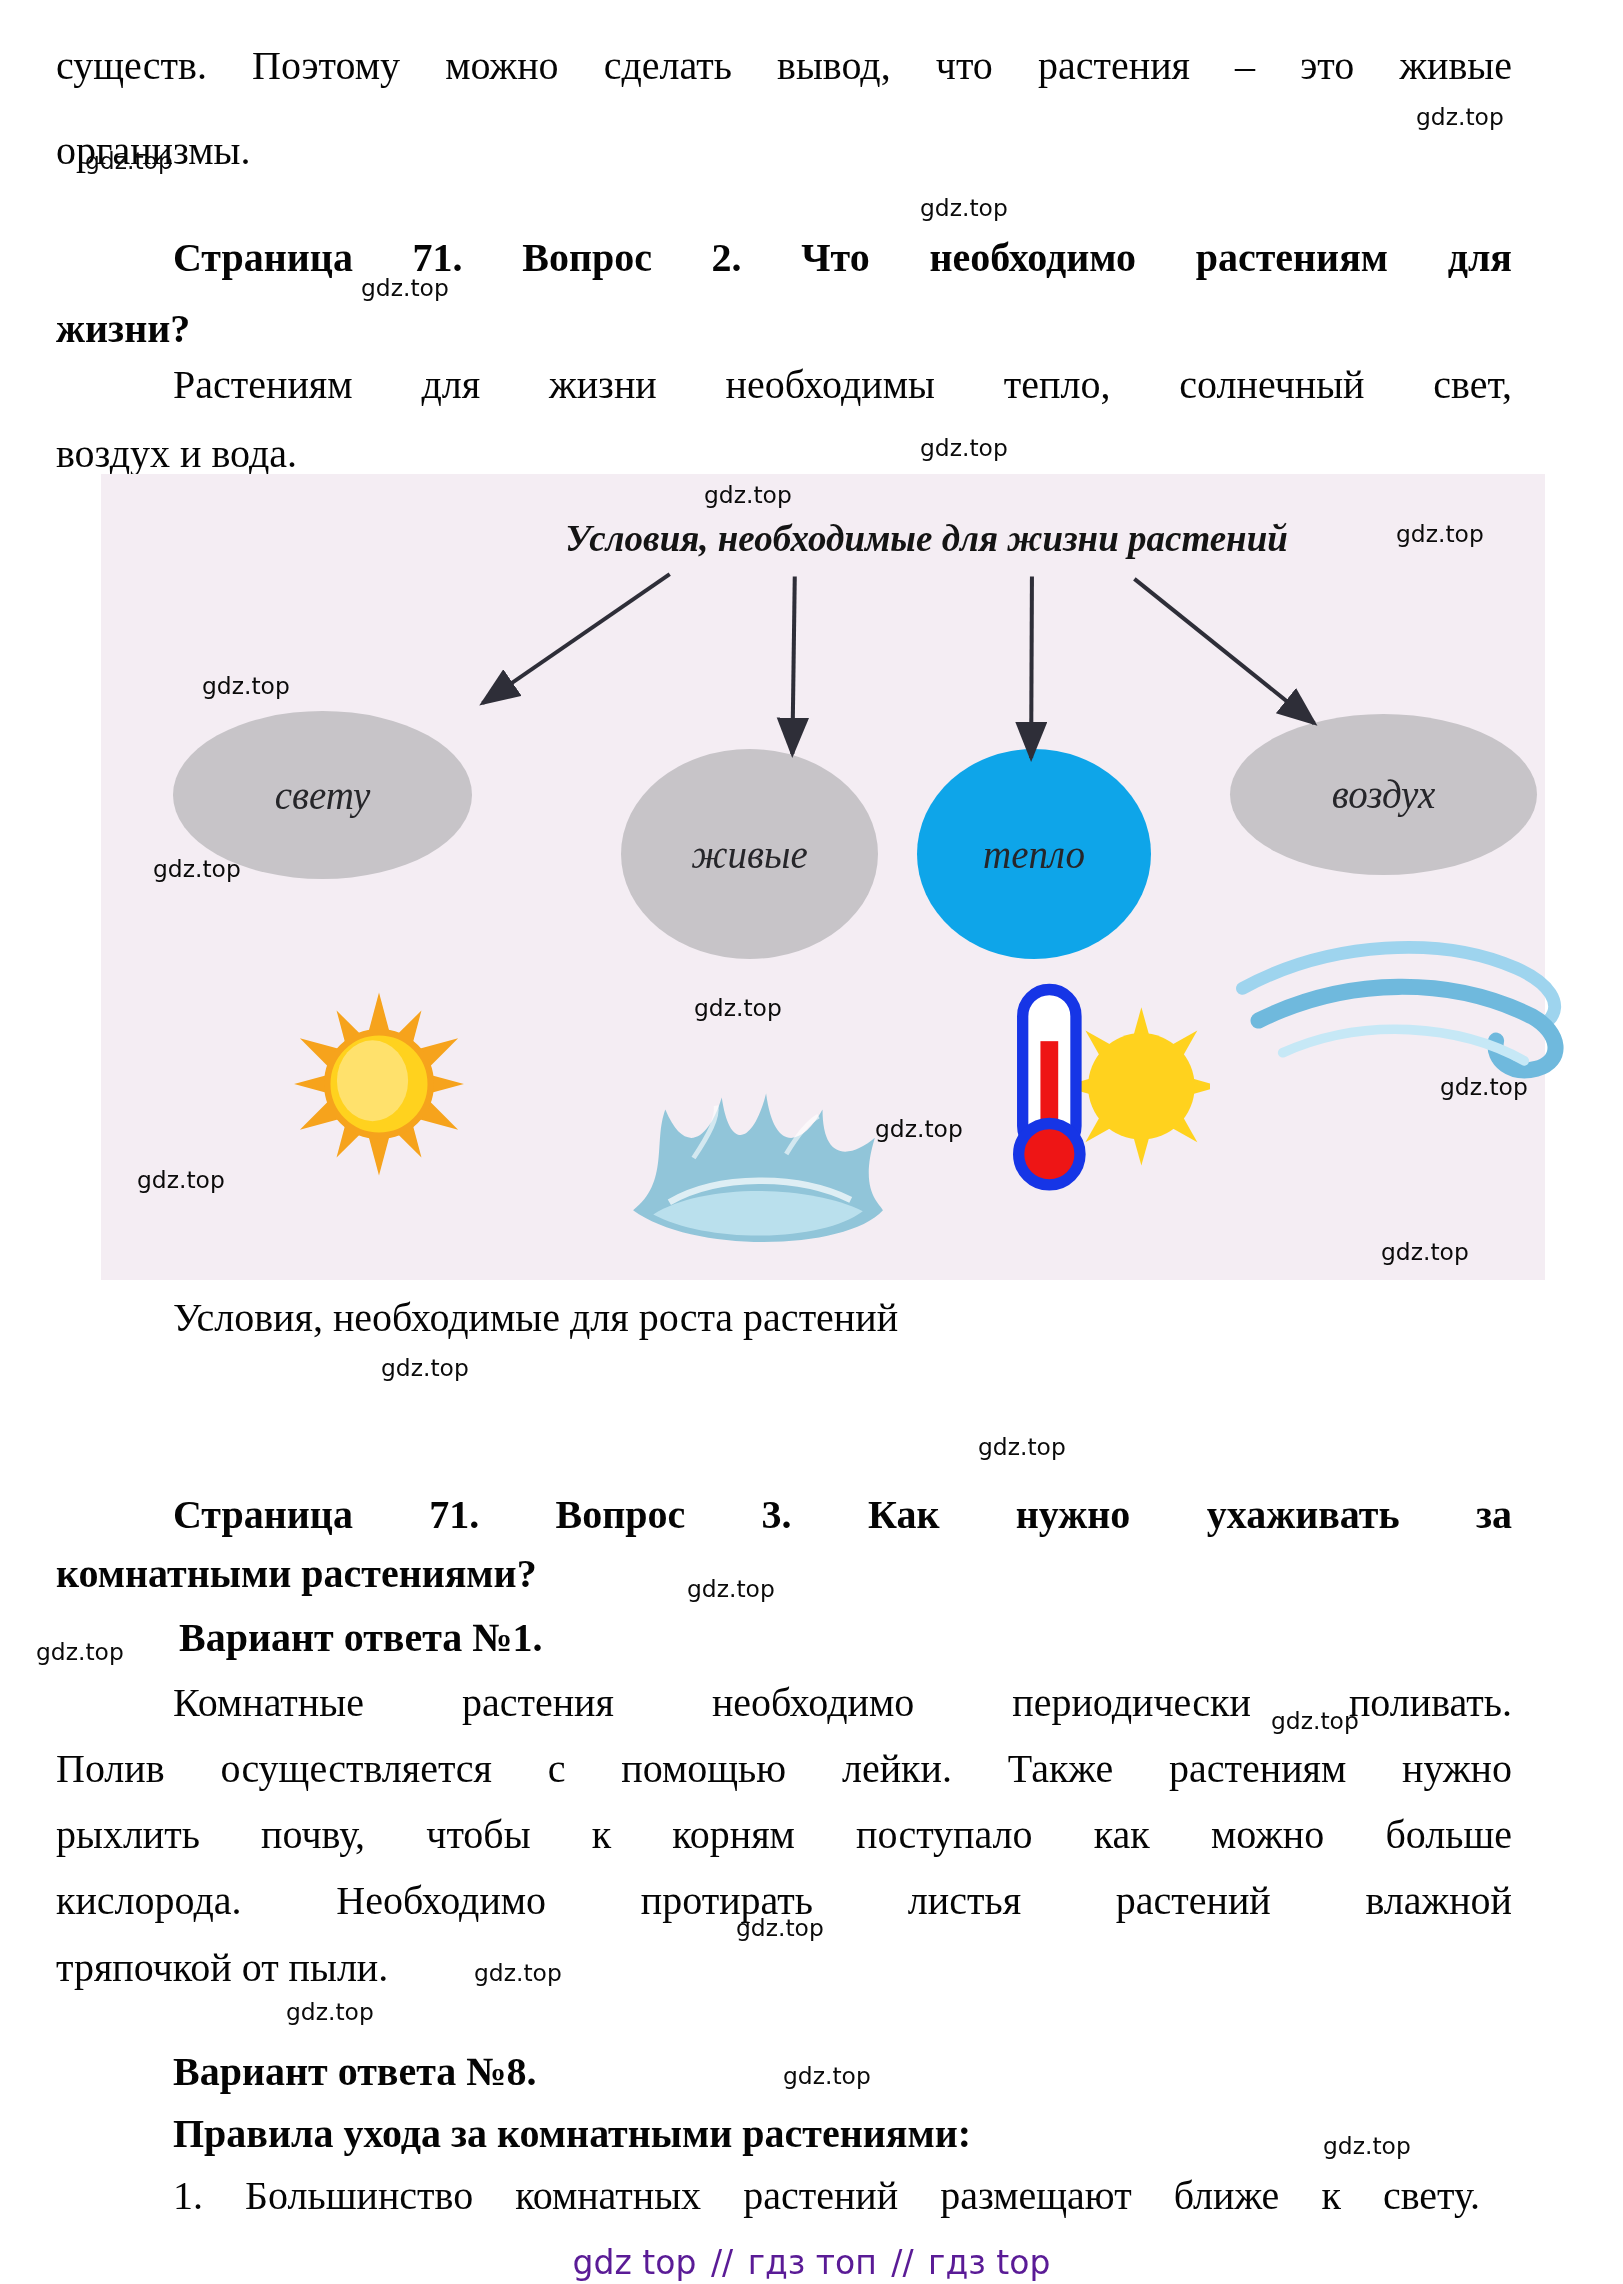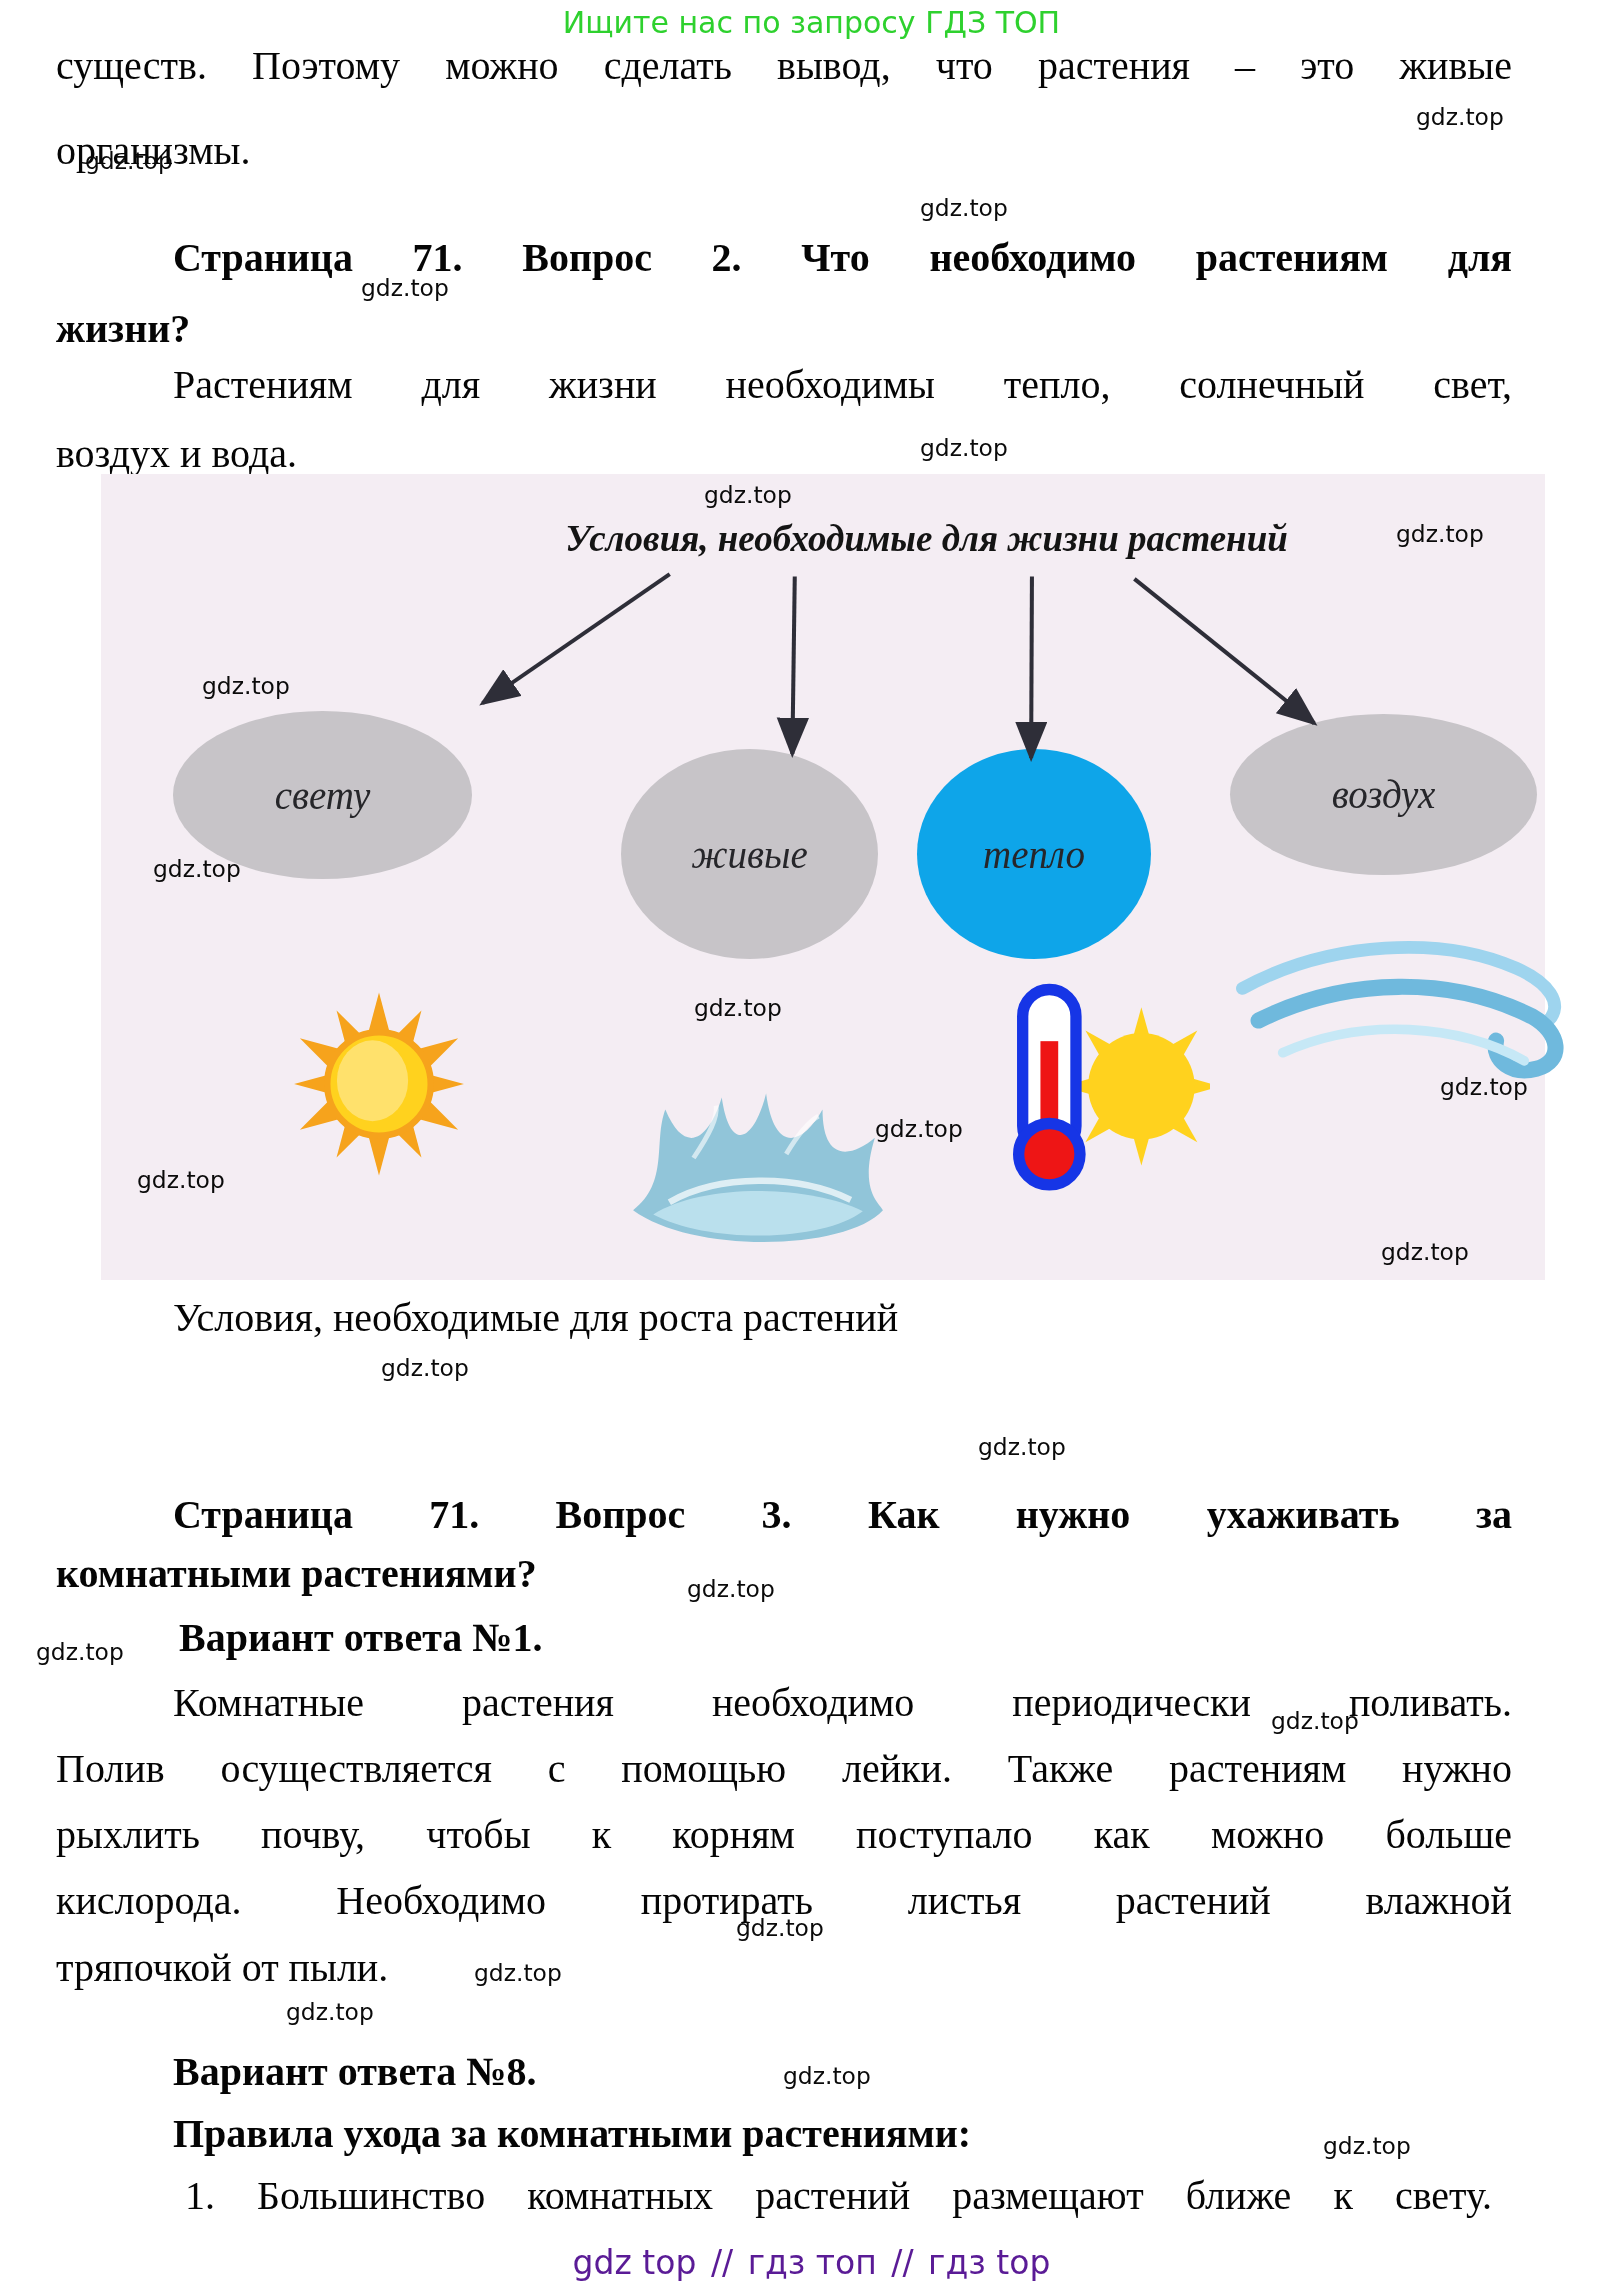--- a/index.html
+++ b/index.html
@@ -38,21 +38,20 @@
     font-family:"DejaVu Sans", sans-serif; font-size:33px; z-index:4;
   }
   .footer-links a { text-decoration:none; }
   .sep { padding:0 14.5px; }
 </style>
 </head>
 <body>
 
 <div id="canvas">
 
-  <div class="promo" style="color:#2ed12e;">Ищите нас по запросу ГДЗ ТОП</div>
 
   <div class="abs ser just" style="left:56px; top:42px; width:1456px;">существ. Поэтому можно сделать вывод, что растения – это живые</div>
   <div class="abs ser" style="left:56px; top:127px;">организмы.</div>
 
   <div class="abs ser bold just" style="left:173px; top:234px; width:1339px;">Страница 71. Вопрос 2. Что необходимо растениям для</div>
   <div class="abs ser bold" style="left:56px; top:305px;">жизни?</div>
 
   <div class="abs ser just" style="left:173px; top:361px; width:1339px;">Растениям для жизни необходимы тепло, солнечный свет,</div>
   <div class="abs ser" style="left:56px; top:430px;">воздух и вода.</div>
 
@@ -144,21 +143,21 @@
 
   <div class="abs ser bold" style="left:179px; top:1614px;">Вариант ответа №1.</div>
   <div class="abs ser just" style="left:173px; top:1679px; width:1339px;">Комнатные растения необходимо периодически поливать.</div>
   <div class="abs ser just" style="left:56px; top:1745px; width:1456px;">Полив осуществляется с помощью лейки. Также растениям нужно</div>
   <div class="abs ser just" style="left:56px; top:1811px; width:1456px;">рыхлить почву, чтобы к корням поступало как можно больше</div>
   <div class="abs ser just" style="left:56px; top:1877px; width:1456px;">кислорода. Необходимо протирать листья растений влажной</div>
   <div class="abs ser" style="left:56px; top:1944px;">тряпочкой от пыли.</div>
 
   <div class="abs ser bold" style="left:173px; top:2048px;">Вариант ответа №8.</div>
   <div class="abs ser bold" style="left:173px; top:2110px;">Правила ухода за комнатными растениями:</div>
-  <div class="abs ser just" style="left:185px; top:2172px; width:1307px;">1. Большинство комнатных растений размещают ближе к свету.</div>
+  <div class="abs ser just" style="left:173px; top:2172px; width:1307px;">1. Большинство комнатных растений размещают ближе к свету.</div>
 
   <div class="footer-links" style="color:#5a1b96;">
     <a href="#" style="color:#5a1b96;">gdz top</a><span class="sep">//</span><a href="#" style="color:#5a1b96;">гдз топ</a><span class="sep">//</span><a href="#" style="color:#5a1b96;">гдз top</a>
   </div>
 
   <span class="wm" style="left:1416px; top:103px;">gdz.top</span>
   <span class="wm" style="left:85px;  top:147px;">gdz.top</span>
   <span class="wm" style="left:920px; top:194px;">gdz.top</span>
   <span class="wm" style="left:361px;  top:274px;">gdz.top</span>
   <span class="wm" style="left:920px; top:434px;">gdz.top</span>

